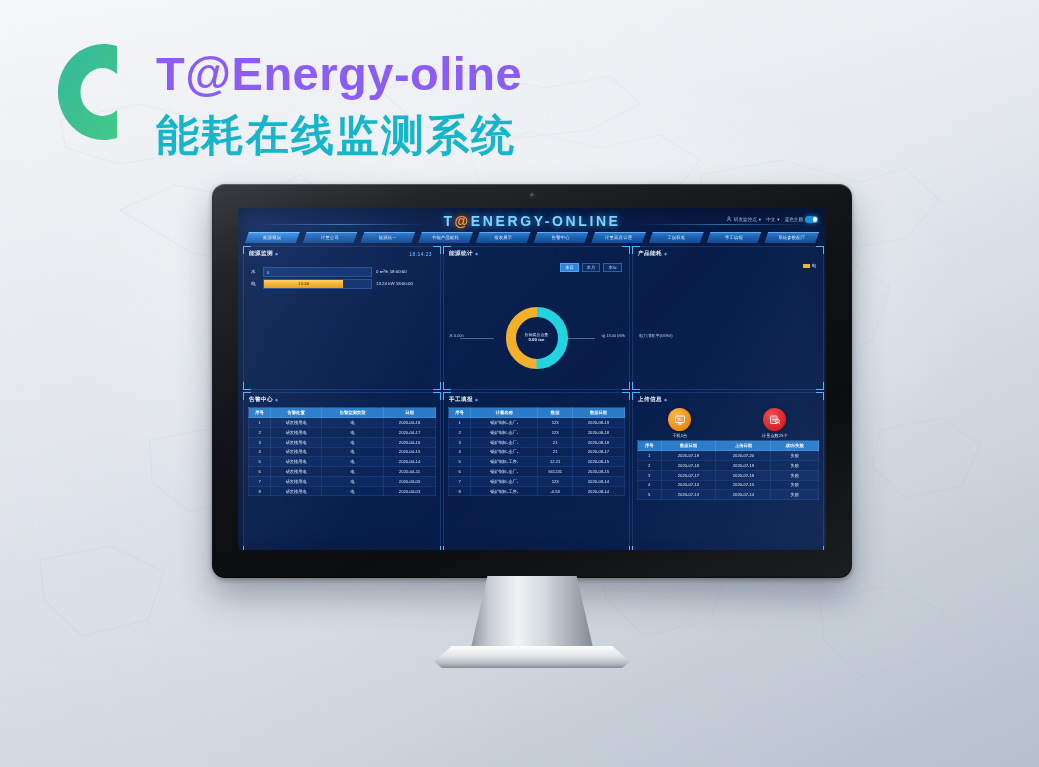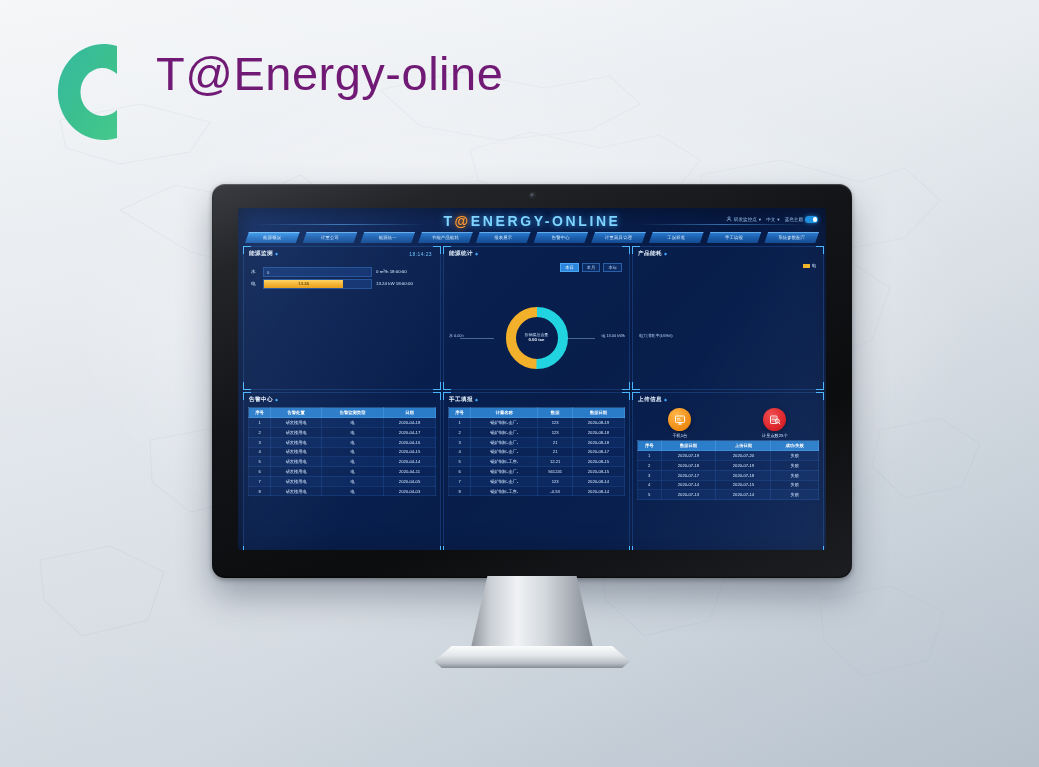--- a/index.html
+++ b/index.html
@@ -11,22 +11,22 @@
 
   
   #bg-map{position:absolute;inset:0;opacity:.30;pointer-events:none;}
   #bg-vignette{position:absolute;inset:0;pointer-events:none;
     background:radial-gradient(ellipse 70% 55% at 50% 42%, rgba(255,255,255,.55) 0%, rgba(255,255,255,0) 62%),
                linear-gradient(180deg, rgba(255,255,255,.25) 0%, rgba(165,178,192,.28) 100%);}
 
   
   #brand{position:absolute;left:44px;top:26px;width:560px;height:130px;}
   #brand-logo{position:absolute;left:3px;top:6px;width:78px;height:120px;}
-  #brand-title{position:absolute;left:112px;top:24px;font-size:47px;color:#701a75;
-    letter-spacing:.5px;font-weight:400;line-height:1;white-space:nowrap;}
+  #brand-title{position:absolute;left:112px;top:24px;font-size:47px;color:#8b5cf6;
+    letter-spacing:.5px;font-weight:700;line-height:1;white-space:nowrap;}
   #brand-sub{position:absolute;left:112px;top:88px;font-size:43px;color:#16b5c9;
     font-weight:700;letter-spacing:2px;line-height:1;white-space:nowrap;}
 
   
   #monitor{position:absolute;left:212px;top:184px;width:640px;height:394px;}
   #bezel{position:absolute;inset:0;border-radius:13px;
     background:linear-gradient(160deg,#3a3c41 0%,#232529 14%,#131417 40%,#0c0d0f 70%,#1c1e21 100%);
     box-shadow:0 18px 34px rgba(60,70,85,.42), 0 2px 5px rgba(0,0,0,.35),
                inset 0 1px 1px rgba(255,255,255,.22), inset 0 -1px 2px rgba(0,0,0,.6);}
   #webcam{position:absolute;left:50%;top:9px;width:5px;height:5px;margin-left:-2.5px;border-radius:50%;
@@ -158,20 +158,21 @@
     <defs>
       <linearGradient id="lg" x1="0" y1="0" x2="1" y2="1">
         <stop offset="0%" stop-color="#35b9a0"></stop>
           <stop offset="55%" stop-color="#3cc08f"></stop>
         <stop offset="100%" stop-color="#45c98c"></stop>
       </linearGradient>
     </defs>
     <path d="M70 14 A46 48 0 1 0 70 106 L70 78 A22 24 0 1 1 70 42 Z" fill="url(#lg)"></path>
   </svg>
   <div id="brand-title">T@Energy-oline</div>
+  <div id="brand-sub">能耗在线监测系统</div>
 </div>
 
 <div id="monitor">
   <div id="bezel"></div>
   <div id="webcam"></div>
 
   <div id="screen">
     <div id="ui">
 
       <div id="title-rule" class="l"></div>

